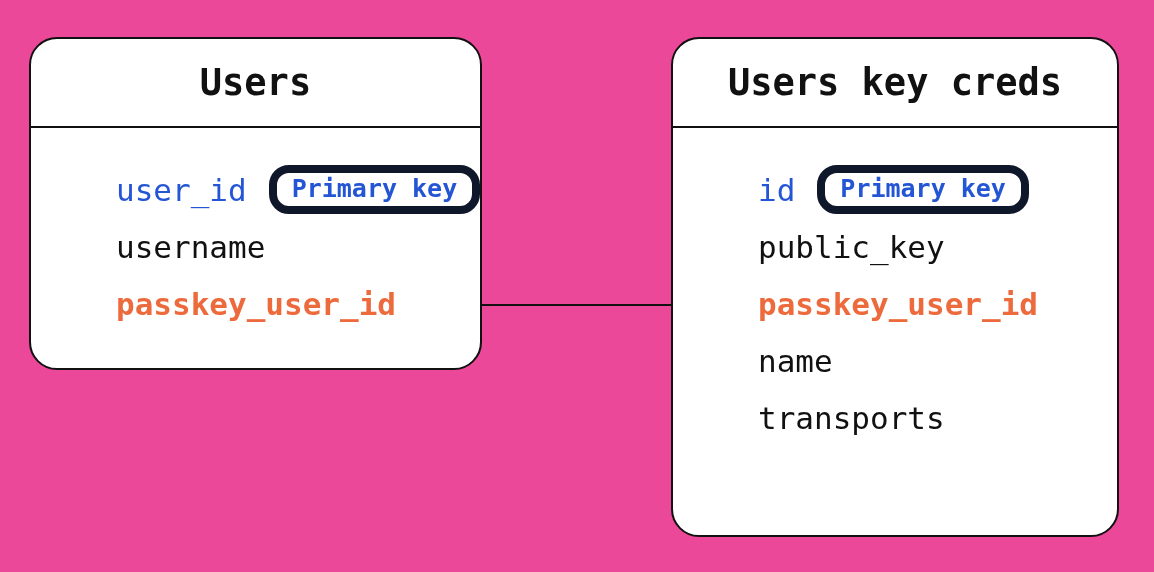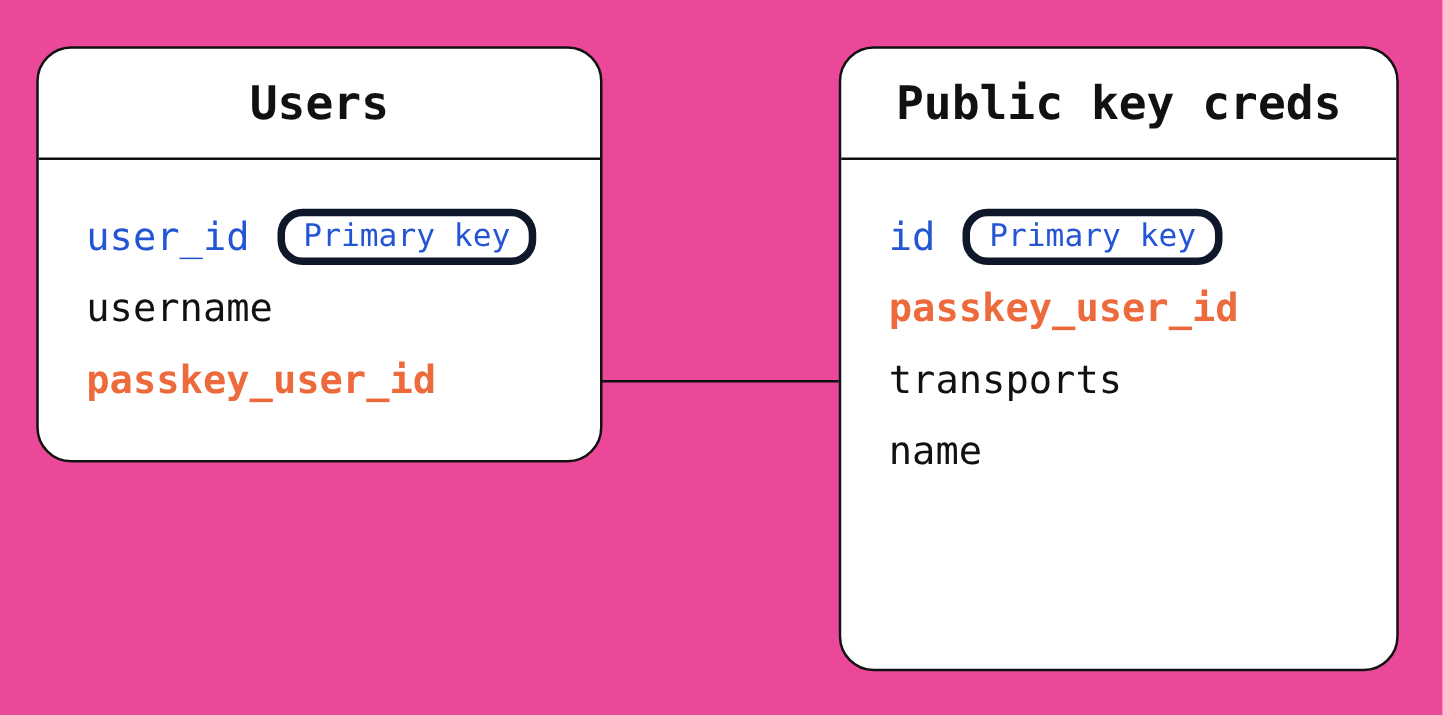--- a/index.html
+++ b/index.html
@@ -54,34 +54,35 @@
   }
   .row {
     height: 57px;
     display: flex;
     align-items: center;
     white-space: nowrap;
   }
   .field-name {
     font-size: 31px;
     letter-spacing: 0;
+    margin-left: 47px;
   }
   .c-ink    { color: #111111; text-align: right; }
   .c-blue   { color: #2355d4; }
   .c-orange { color: #ed6a3c; font-weight: bold; }
   .pk-badge {
     display: inline-flex;
     align-items: center;
     margin-left: 22px;
     padding: 3px 15px 5px 15px;
-    border: 6px solid #0f172a;
+    border: 8px solid #0f172a;
     border-radius: 20px;
     color: #2355d4;
     font-size: 25px;
-    font-weight: normal;
+    font-weight: bold;
     line-height: 1;
     white-space: nowrap;
   }
   .connector {
     position: absolute;
     left: 480px;
     top: 304px;
     width: 191px;
     height: 0;
     border-top: 2px solid #111111;
@@ -107,32 +108,35 @@
       <div class="row">
         <span class="field-name c-orange">passkey_user_id</span>
       </div>
     </div>
   </div>
 
   <div class="connector"></div>
 
   <div class="table-card creds">
     <div class="table-header">
-      <span class="table-title">Public key creds</span>
+      <span class="table-title">Users key creds</span>
     </div>
     <div class="rows">
       <div class="row">
         <span class="field-name c-blue">id</span>
         <span class="pk-badge">Primary key</span>
       </div>
       <div class="row">
+        <span class="field-name c-ink">public_key</span>
+      </div>
+      <div class="row">
         <span class="field-name c-orange">passkey_user_id</span>
       </div>
       <div class="row">
-        <span class="field-name c-ink">transports</span>
+        <span class="field-name c-ink">name</span>
       </div>
       <div class="row">
-        <span class="field-name c-ink">name</span>
+        <span class="field-name c-ink">transports</span>
       </div>
     </div>
   </div>
 
 </div>
 
 </body></html>

